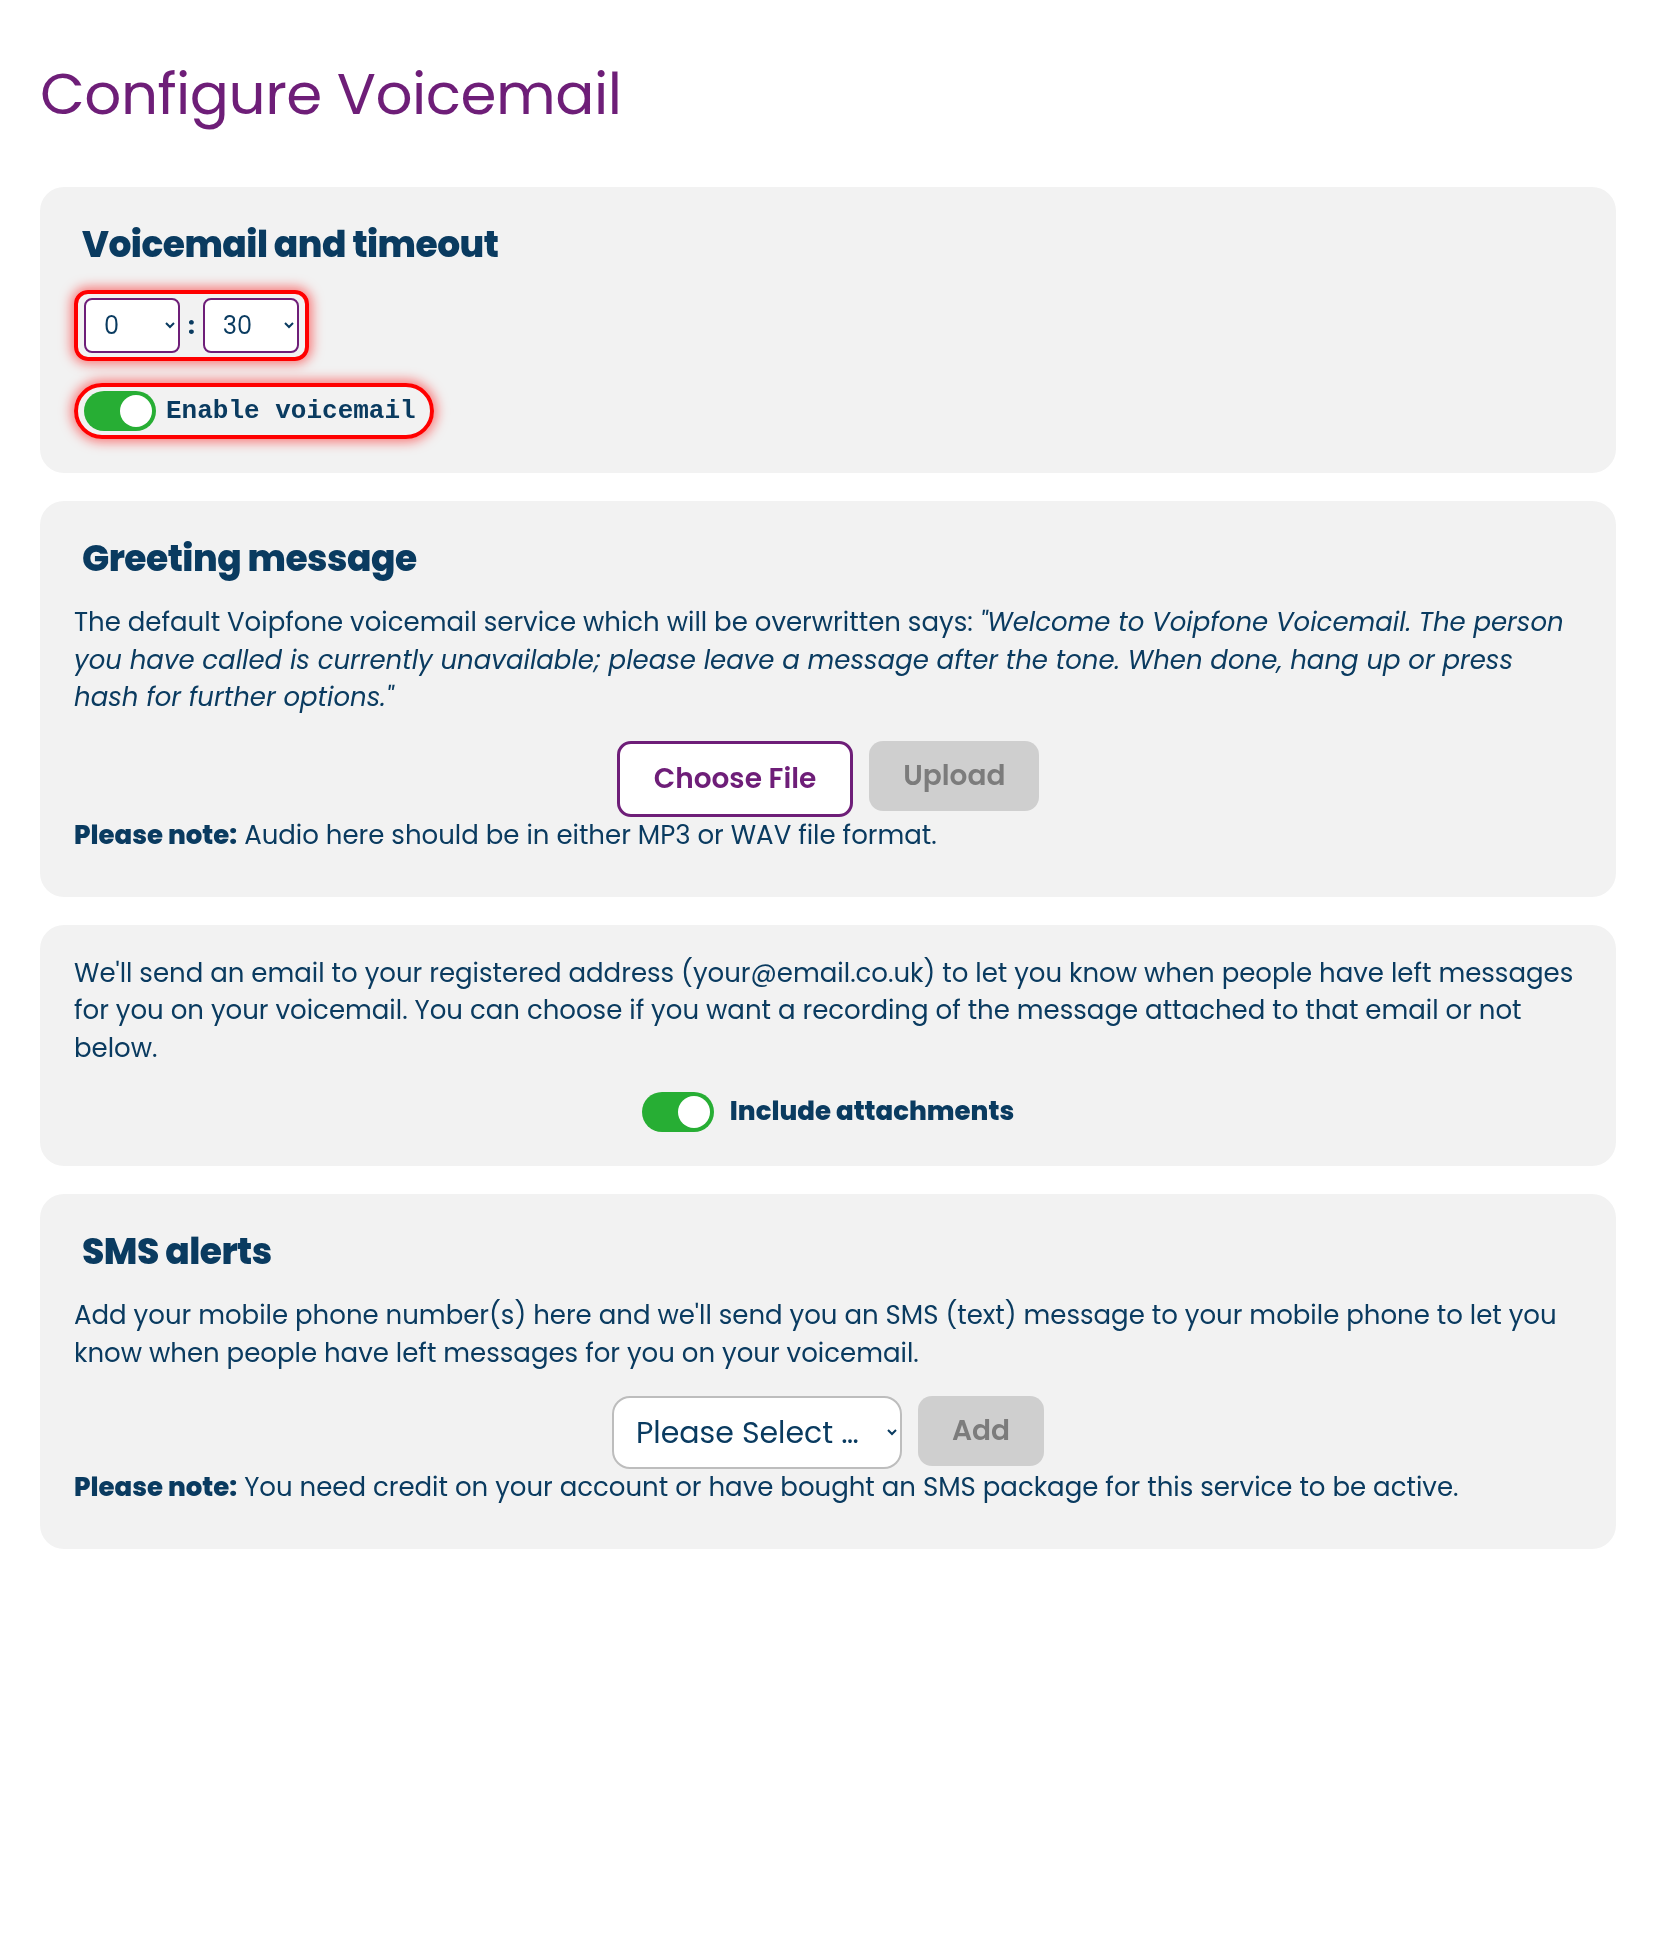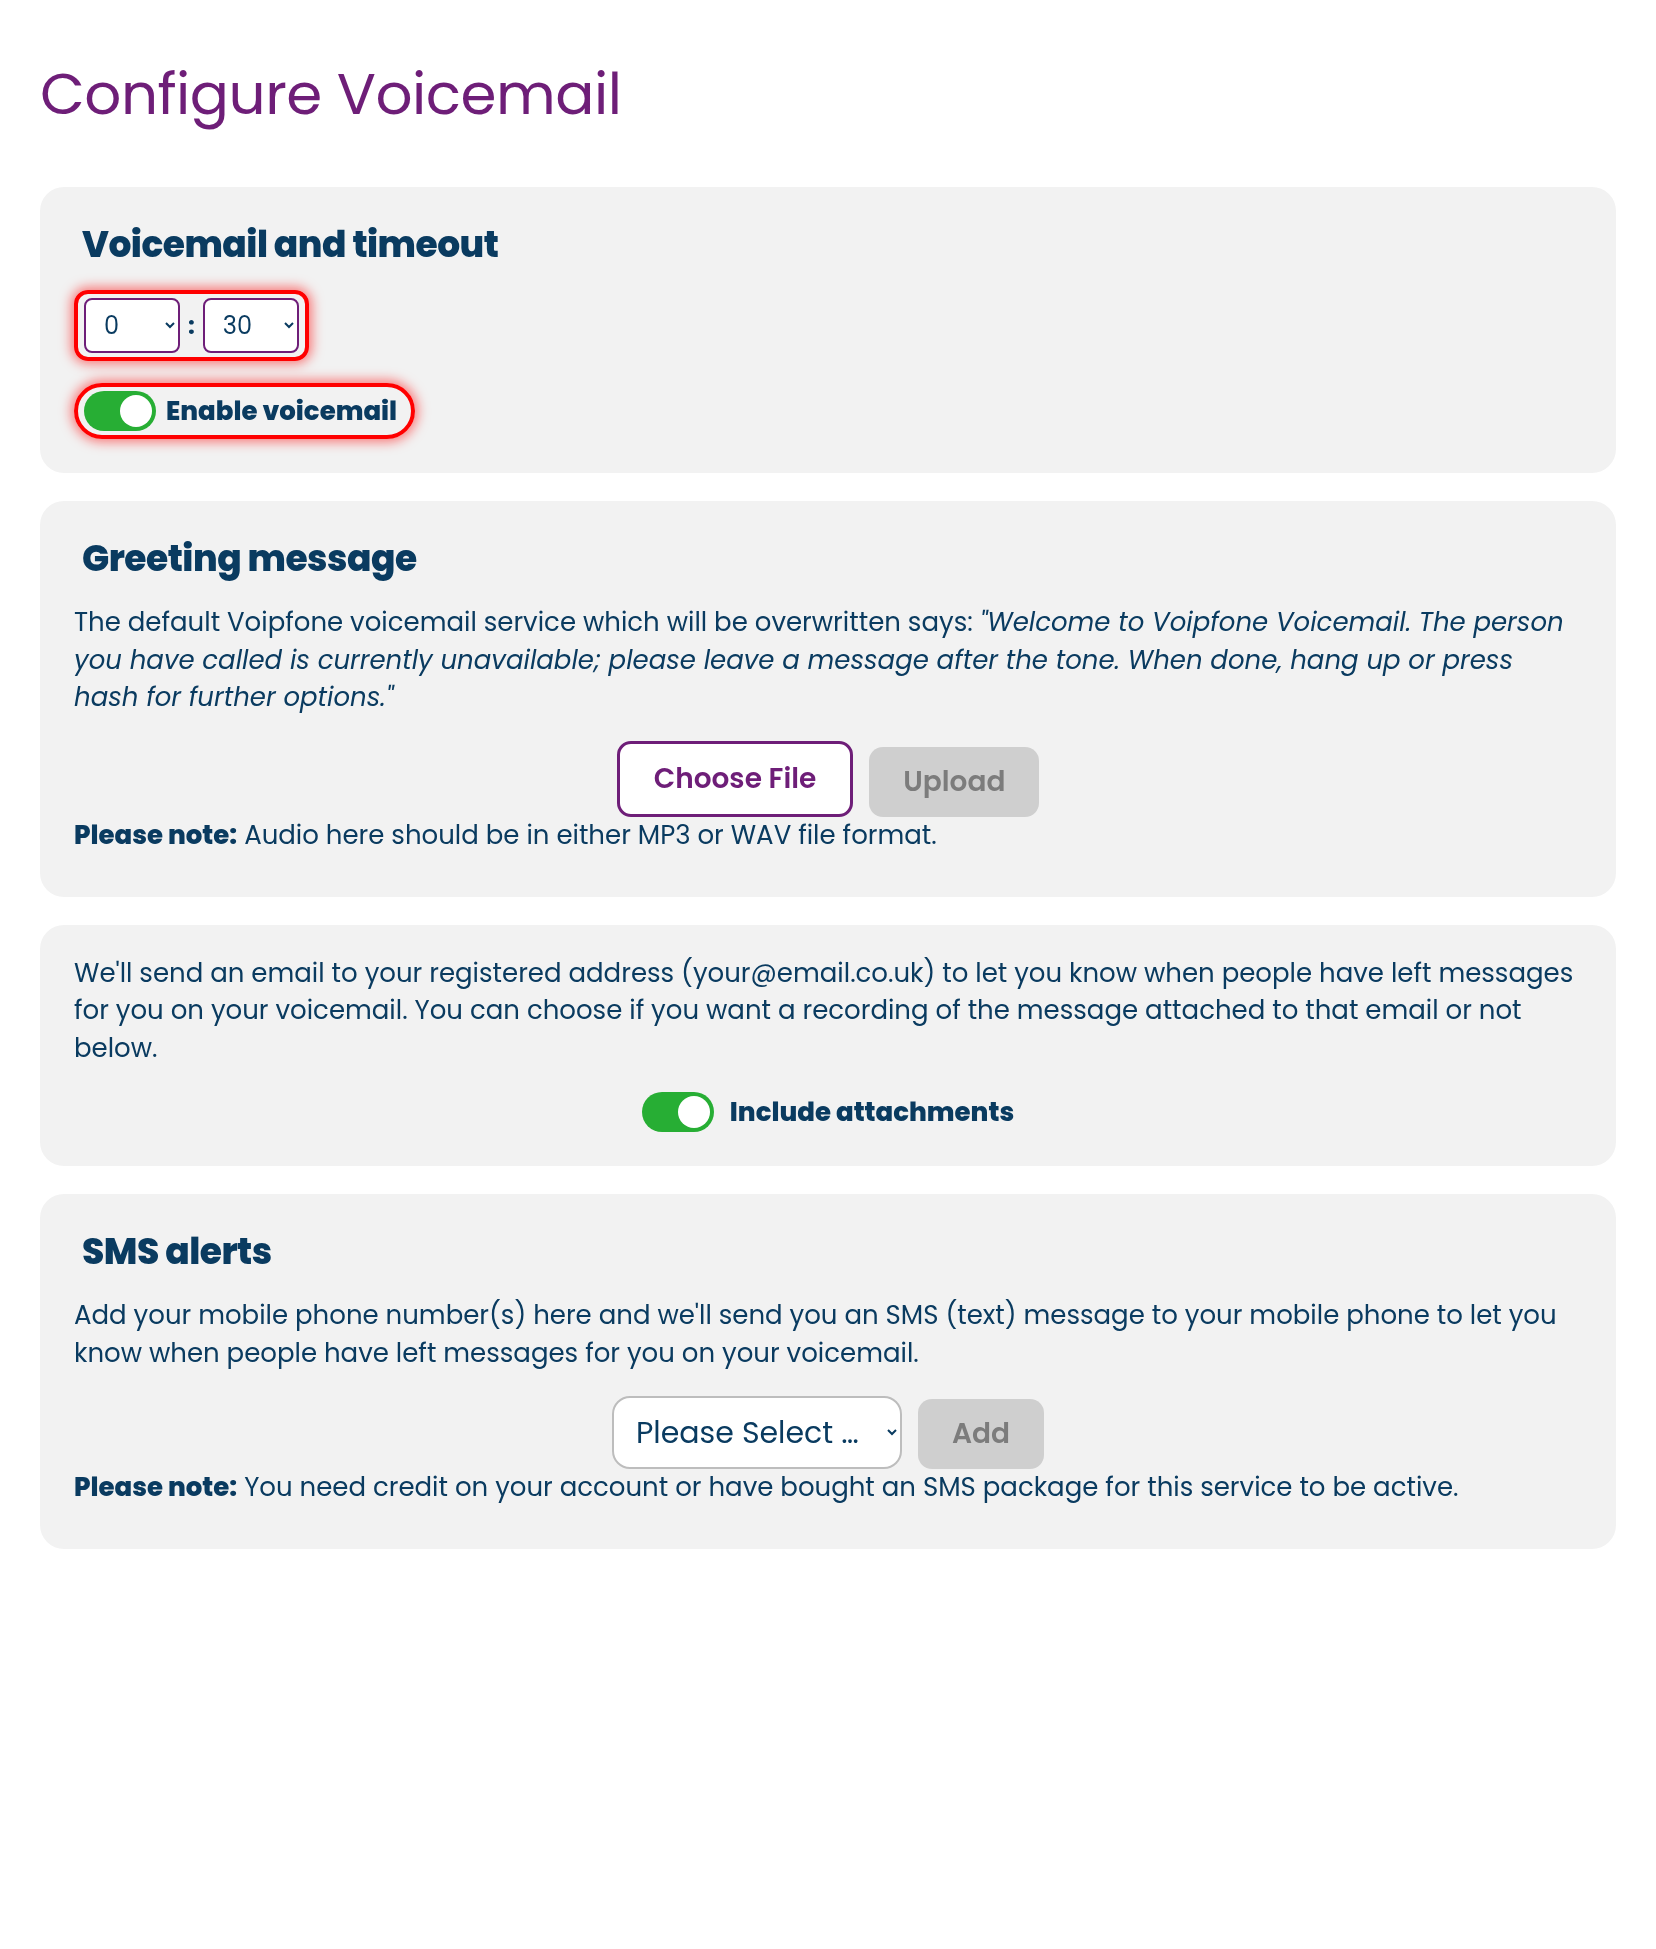--- a/index.html
+++ b/index.html
@@ -75,20 +75,21 @@
     font-weight: 700;
     color: var(--navy);
     padding: 0 2px;
   }
 
   
   .toggle-row {
     display: inline-flex;
     align-items: center;
     gap: 10px;
+    font-family: Liberation Mono, monospace;
   }
   .toggle-row.highlighted {
     border: 4px solid var(--highlight);
     border-radius: 40px;
     padding: 4px 14px 4px 6px;
     box-shadow: 0 0 12px 3px rgba(255,0,0,0.5);
   }
   .toggle {
     width: 72px;
     height: 40px;
@@ -109,21 +110,21 @@
   }
   .toggle-label {
     font-size: 26px;
     font-weight: 800;
     color: var(--navy);
   }
 
   .center-row {
     display: flex;
     justify-content: center;
-    align-items: flex-end;
+    align-items: flex-start;
     gap: 16px;
     margin: 24px 0 0 0;
   }
   .btn {
     font-size: 28px;
     font-weight: 600;
     padding: 14px 34px;
     border-radius: 14px;
     cursor: pointer;
     font-family: inherit;

